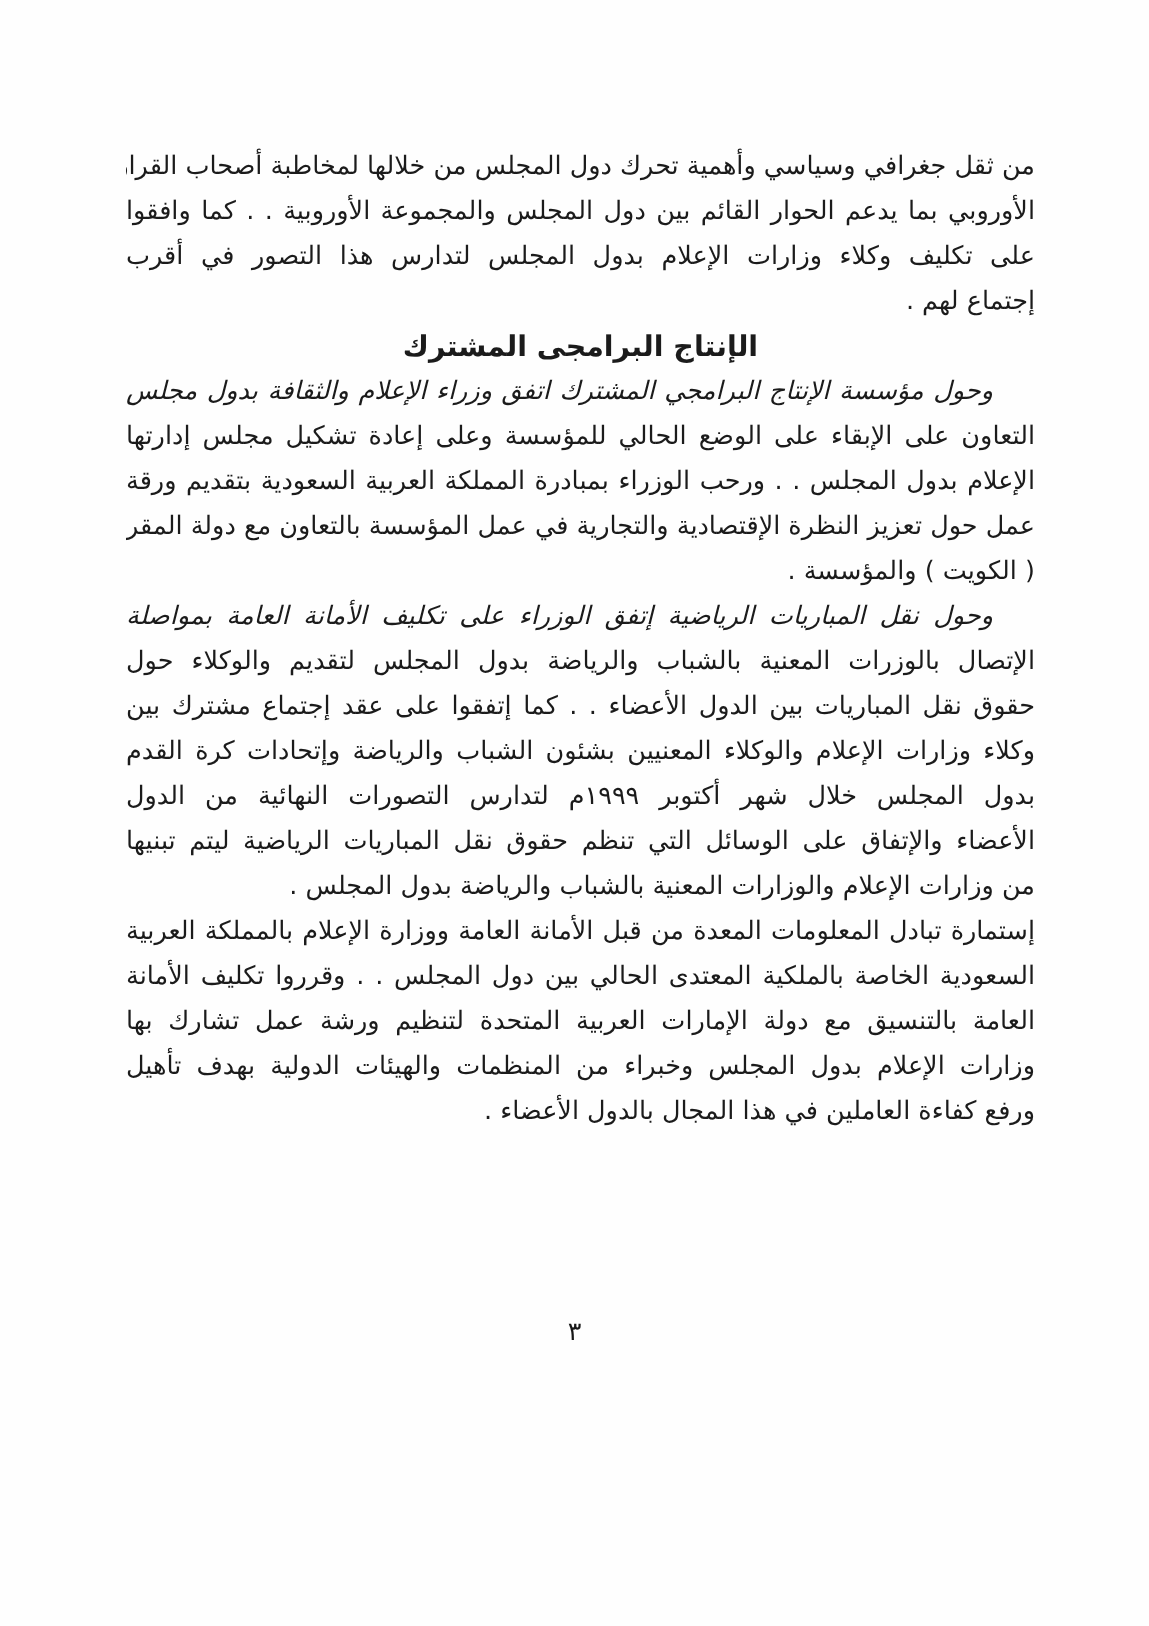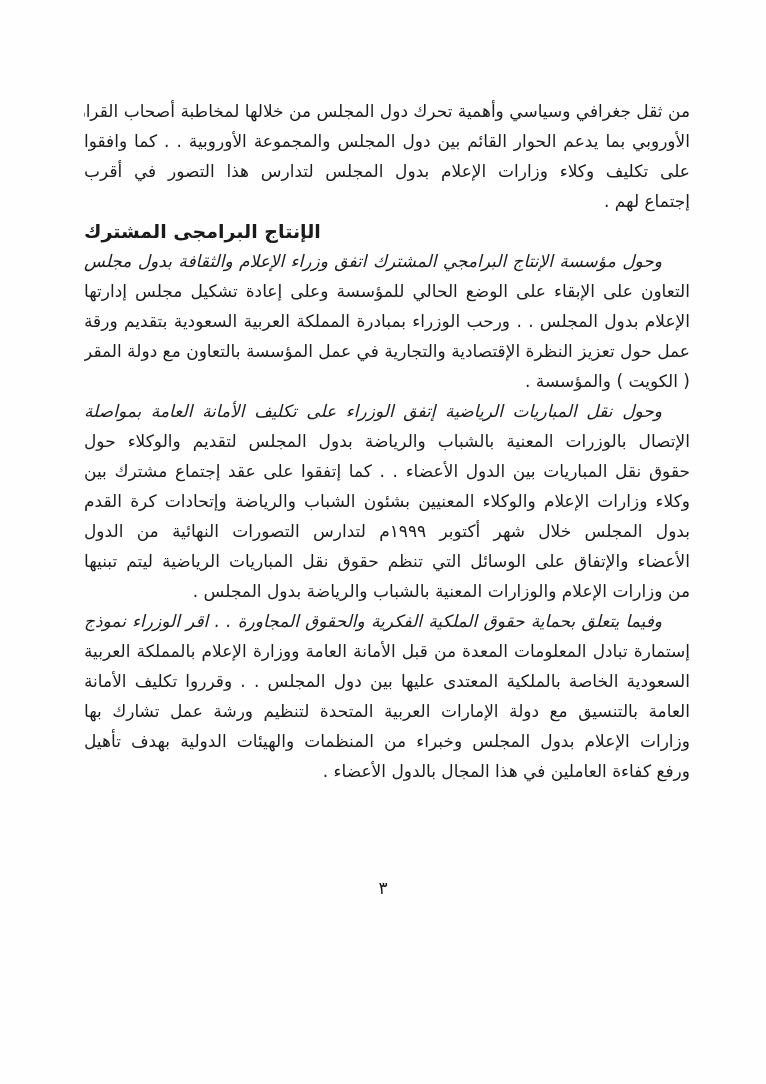--- a/index.html
+++ b/index.html
@@ -36,21 +36,21 @@
   .line.indent { padding-right: 28px; font-style: italic; }
   .line.last {
     text-align-last: right;
     white-space: normal;
   }
   .heading {
     height: 30px;
     line-height: 30px;
     font-size: 19px;
     font-weight: 700;
-    text-align: left;
+    text-align: center;
     margin: 0;
     letter-spacing: 0.2px;
   }
   .page-number {
     position: absolute;
     top: 878px;
     left: 0;
     right: 0;
     text-align: center;
     font-size: 17px;
@@ -85,23 +85,22 @@
       <div class="line">الإتصال بالوزرات المعنية بالشباب والرياضة بدول المجلس لتقديم والوكلاء حول</div>
       <div class="line">حقوق نقل المباريات بين الدول الأعضاء . . كما إتفقوا على عقد إجتماع مشترك بين</div>
       <div class="line">وكلاء وزارات الإعلام والوكلاء المعنيين بشئون الشباب والرياضة وإتحادات كرة القدم</div>
       <div class="line">بدول المجلس خلال شهر أكتوبر ١٩٩٩م لتدارس التصورات النهائية من الدول</div>
       <div class="line">الأعضاء والإتفاق على الوسائل التي تنظم حقوق نقل المباريات الرياضية ليتم تبنيها</div>
       <div class="line last">من وزارات الإعلام والوزارات المعنية بالشباب والرياضة بدول المجلس .</div>
     </div>
 
 
     <div class="para">
-      <div class="line indent">وفيما يتعلق بحماية حقوق الملكية الفكرية والحقوق المجاورة . . اقر الوزراء نموذج</div>
       <div class="line">إستمارة تبادل المعلومات المعدة من قبل الأمانة العامة ووزارة الإعلام بالمملكة العربية</div>
-      <div class="line">السعودية الخاصة بالملكية المعتدى عليها بين دول المجلس . . وقرروا تكليف الأمانة</div>
+      <div class="line">السعودية الخاصة بالملكية المعتدى الحالي بين دول المجلس . . وقرروا تكليف الأمانة</div>
       <div class="line">العامة بالتنسيق مع دولة الإمارات العربية المتحدة لتنظيم ورشة عمل تشارك بها</div>
       <div class="line">وزارات الإعلام بدول المجلس وخبراء من المنظمات والهيئات الدولية بهدف تأهيل</div>
       <div class="line last">ورفع كفاءة العاملين في هذا المجال بالدول الأعضاء .</div>
     </div>
 
   </div>
 
   <div class="page-number">٣</div>
 </div>
 

